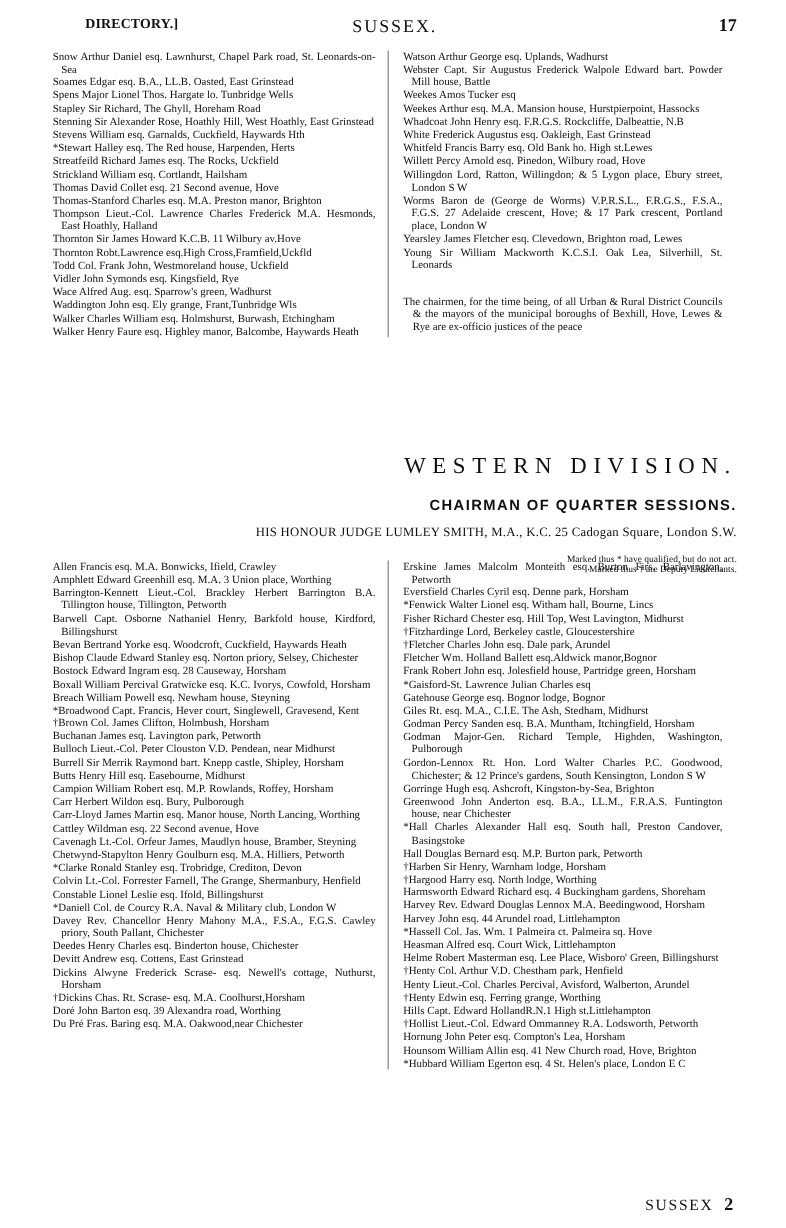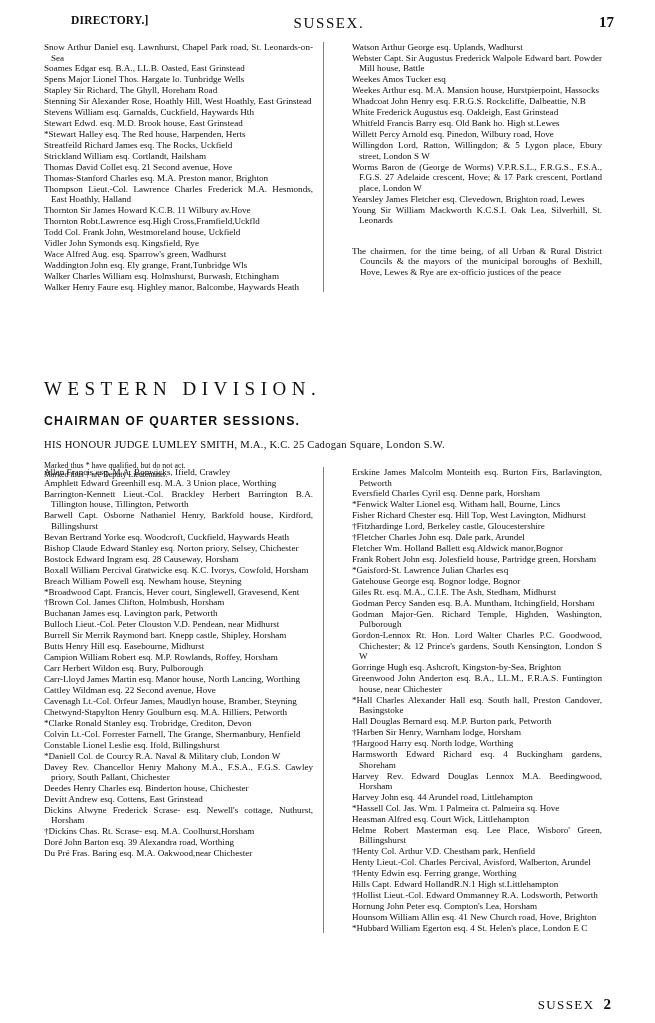--- a/index.html
+++ b/index.html
@@ -71,21 +71,21 @@
     left: 44px;
     width: 570px;
     display: flex;
     gap: 0;
   }
   .col {
     width: 279px;
     box-sizing: border-box;
   }
   .col.left { padding-right: 10px; }
-  .col.right { padding-left: 28px; border-left: 1px solid rgba(25,25,25,0.55); }
+  .col.right { padding-left: 12px; border-left: 1px solid rgba(25,25,25,0.55); }
 
   
   .entry {
     font-size: 9.1px;
     line-height: 10.55px;
     text-align: justify;
     text-justify: inter-word;
     padding-left: 7px;
     text-indent: -7px;
     margin: 0 0 0.4px 0;
@@ -105,21 +105,21 @@
   
   #section-top { top: 42px; }
 
   #chairmen-note { margin-top: 20px; }
 
   
   .division-block {
     position: absolute;
     left: 44px;
     width: 570px;
-    text-align: left;
+    text-align: right;
   }
   .division-title {
     font-size: 19px;
     letter-spacing: 5.5px;
     margin: 0;
     font-weight: normal;
   }
   .division-sub {
     font-size: 12.3px;
     font-weight: bold;
@@ -166,21 +166,20 @@
   </div>
 
   <div class="cols" id="section-top" style="top:42px;">
     <div class="col left">
       <div class="entry">Snow Arthur Daniel esq. Lawnhurst, Chapel Park road, St. Leonards-on-Sea</div>
       <div class="entry">Soames Edgar esq. B.A., LL.B. Oasted, East Grinstead</div>
       <div class="entry">Spens Major Lionel Thos. Hargate lo. Tunbridge Wells</div>
       <div class="entry">Stapley Sir Richard, The Ghyll, Horeham Road</div>
       <div class="entry">Stenning Sir Alexander Rose, Hoathly Hill, West Hoathly, East Grinstead</div>
       <div class="entry">Stevens William esq. Garnalds, Cuckfield, Haywards Hth</div>
-      <div class="entry">Stewart Edwd. esq. M.D. Brook house, East Grinstead</div>
       <div class="entry">*Stewart Halley esq. The Red house, Harpenden, Herts</div>
       <div class="entry">Streatfeild Richard James esq. The Rocks, Uckfield</div>
       <div class="entry">Strickland William esq. Cortlandt, Hailsham</div>
       <div class="entry">Thomas David Collet esq. 21 Second avenue, Hove</div>
       <div class="entry">Thomas-Stanford Charles esq. M.A. Preston manor, Brighton</div>
       <div class="entry">Thompson Lieut.-Col. Lawrence Charles Frederick M.A. Hesmonds, East Hoathly, Halland</div>
       <div class="entry">Thornton Sir James Howard K.C.B. 11 Wilbury av.Hove</div>
       <div class="entry">Thornton Robt.Lawrence esq.High Cross,Framfield,Uckfld</div>
       <div class="entry">Todd Col. Frank John, Westmoreland house, Uckfield</div>
       <div class="entry">Vidler John Symonds esq. Kingsfield, Rye</div>

